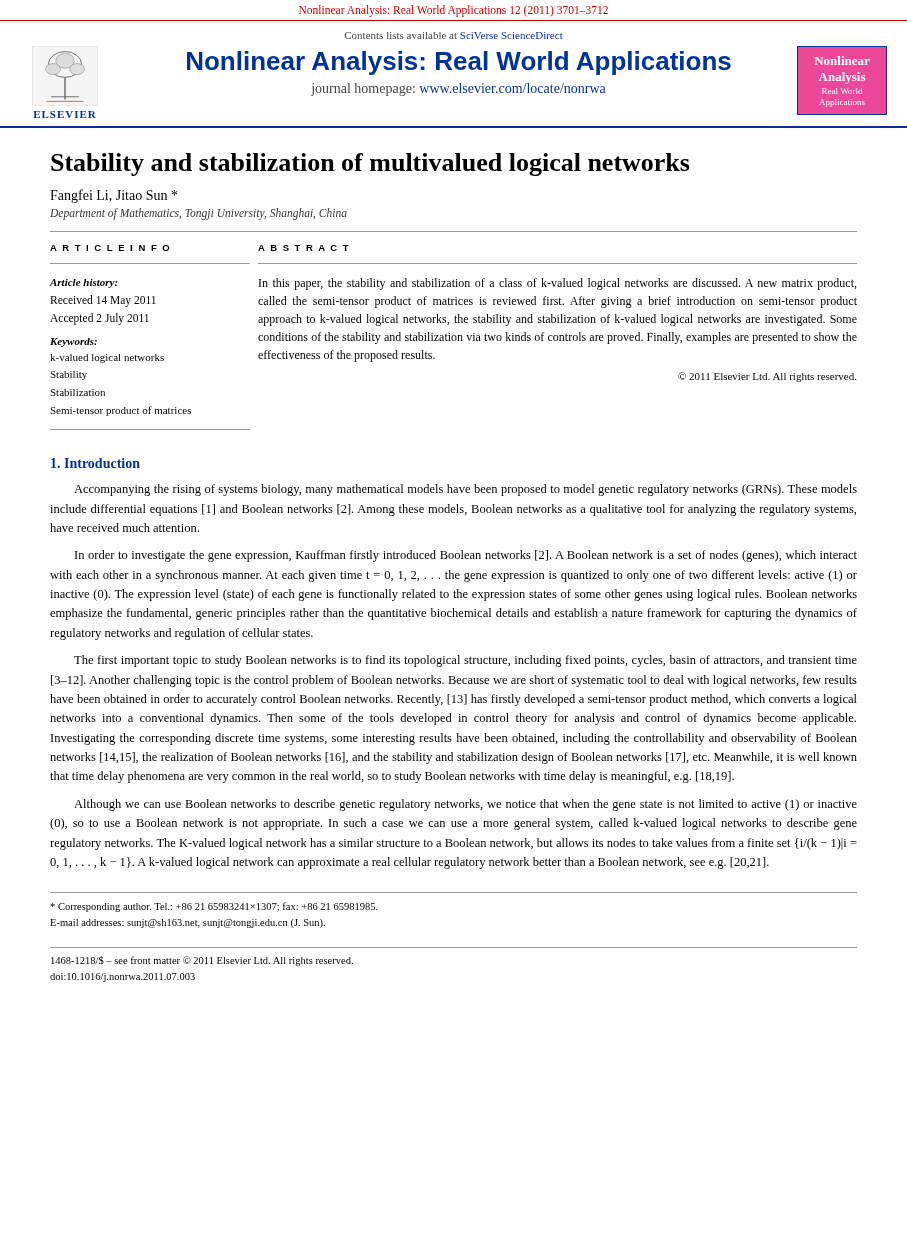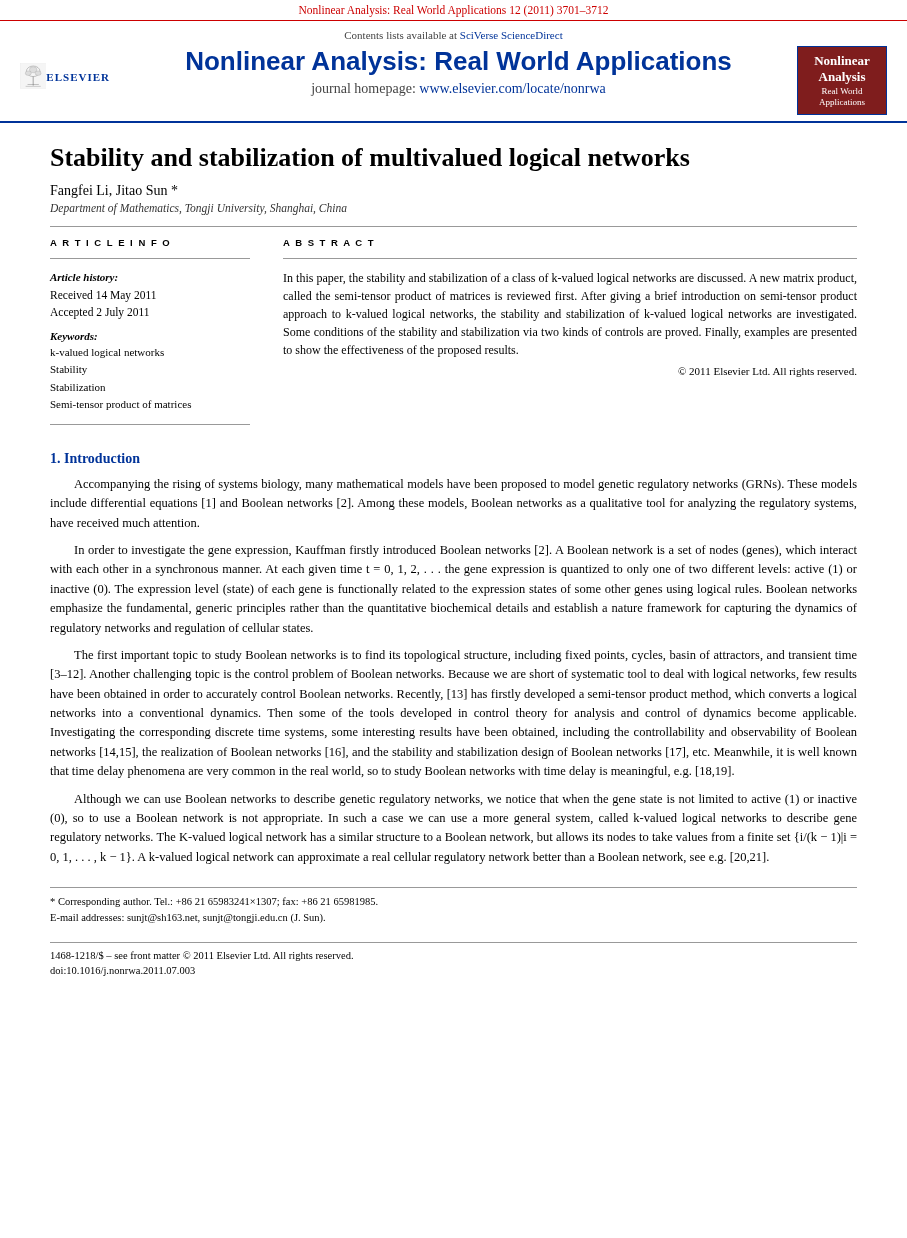--- a/index.html
+++ b/index.html
@@ -32,21 +32,21 @@
     .header-top-row {
       display: flex;
       align-items: flex-start;
       width: 100%;
       margin-bottom: 6px;
     }
 
     .elsevier-logo {
       width: 90px;
       display: flex;
-      flex-direction: row;
+      flex-direction: column;
       align-items: center;
       margin-right: 10px;
     }
 
     .elsevier-tree {
       width: 70px;
       height: 60px;
     }
 
     .elsevier-text {
@@ -71,21 +71,21 @@
       margin-bottom: 4px;
     }
 
     .journal-homepage {
       font-size: 14px;
       color: #444;
     }
 
     .journal-logo-box {
       width: 90px;
-      background: #7f1d1d;
+      background: #ec4899;
       color: #fff;
       padding: 6px;
       font-size: 11px;
       text-align: center;
       border: 1px solid #003399;
       display: flex;
       flex-direction: column;
       align-items: center;
     }
 
@@ -126,21 +126,21 @@
     }
 
     .divider {
       border: none;
       border-top: 1px solid #999;
       margin: 10px 0;
     }
 
     .two-col {
       display: flex;
-      gap: 33px;
+      gap: 8px;
       margin-top: 10px;
       justify-content: flex-end;
     }
 
     .left-col {
       width: 200px;
       min-width: 200px;
     }
 
     .right-col {

